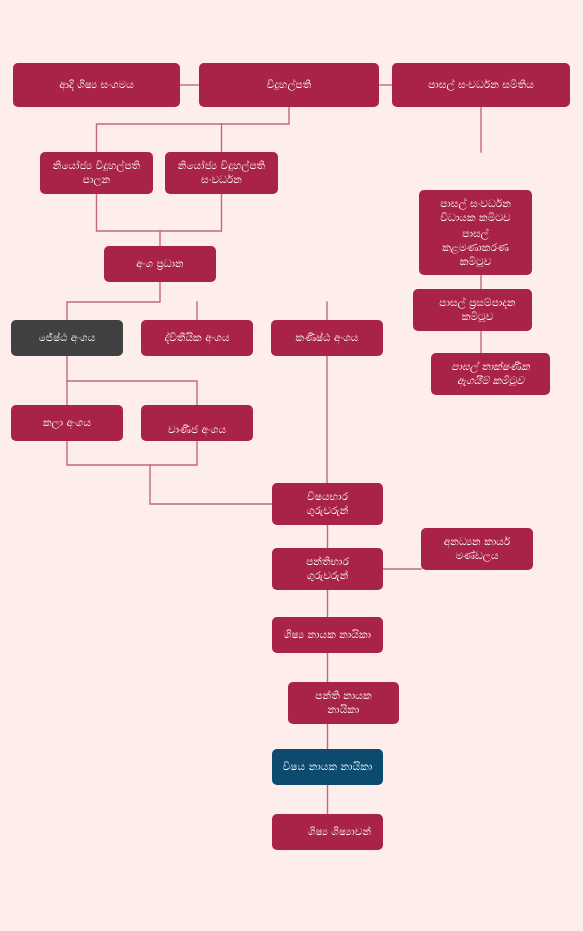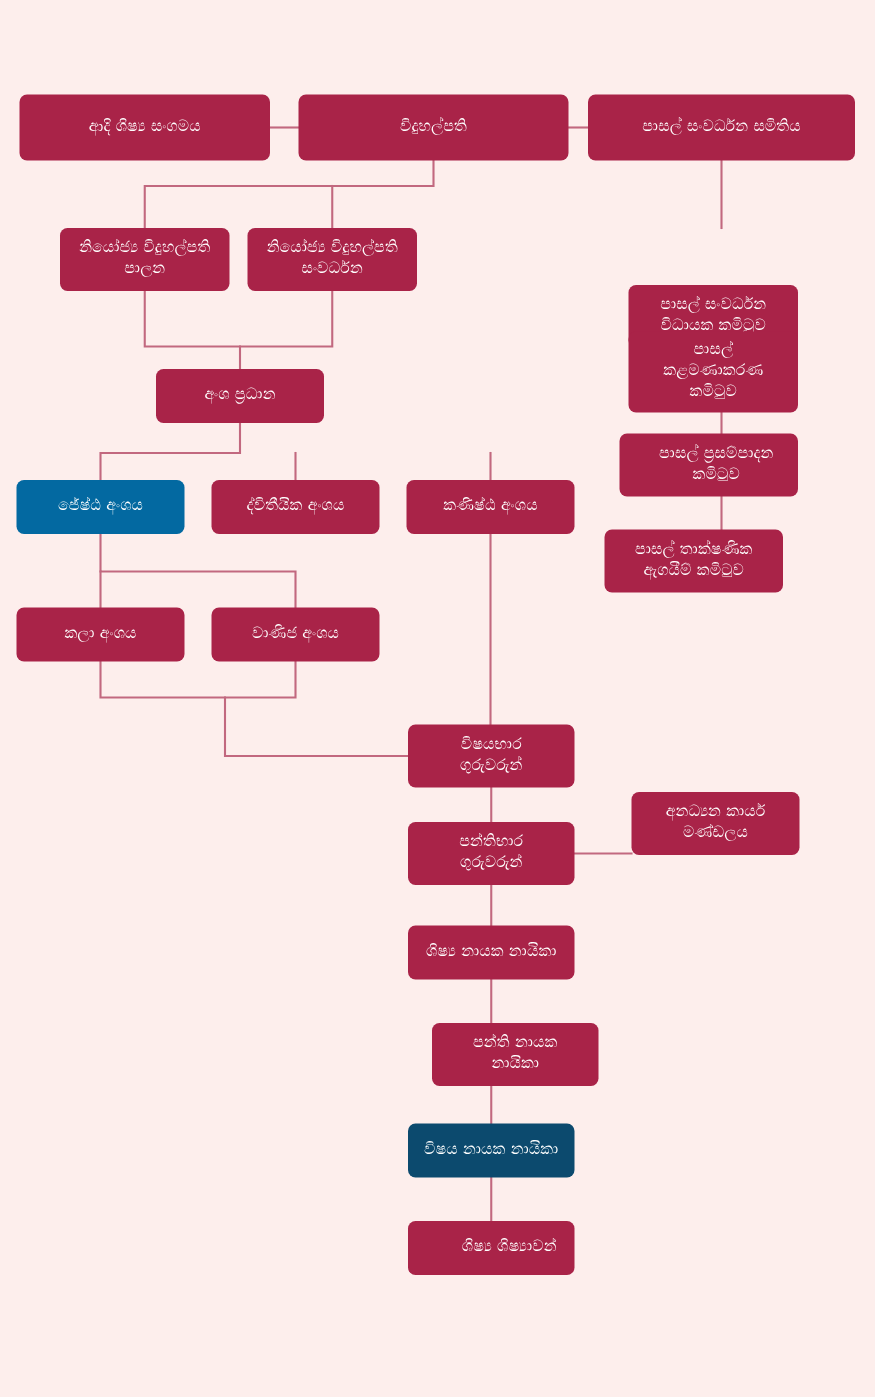--- a/index.html
+++ b/index.html
@@ -109,40 +109,40 @@
       </div>
       <div class="node" style="left: 419px; top: 221px; width: 113px; height: 54px; background: rgb(169, 35, 72); color: rgb(255, 255, 255);">
         <span class="node-label">පාසල්
 කළමණාකරණ
 කමිටුව</span>
       </div>
       <div class="node" style="left: 413px; top: 289px; width: 119px; height: 42px; background: rgb(169, 35, 72); color: rgb(255, 255, 255); padding-left: 16px;">
         <span class="node-label">පාසල් ප්‍රසම්පාදන
 කමිටුව</span>
       </div>
-      <div class="node" style="left: 403px; top: 353px; width: 119px; height: 42px; background: rgb(169, 35, 72); color: rgb(255, 255, 255);">
+      <div class="node" style="left: 431px; top: 353px; width: 119px; height: 42px; background: rgb(169, 35, 72); color: rgb(255, 255, 255); font-style: italic;">
         <span class="node-label">පාසල් තාක්ෂණික
 ඇගයීම් කමිටුව</span>
       </div>
       <div class="node" style="left: 104px; top: 246px; width: 112px; height: 36px; background: rgb(169, 35, 72); color: rgb(255, 255, 255);">
         <span class="node-label">අංශ ප්‍රධාන</span>
       </div>
-      <div class="node" style="left: 11px; top: 320px; width: 112px; height: 36px; background: #0369a1; color: rgb(255, 255, 255); align-items: center;">
+      <div class="node" style="left: 11px; top: 320px; width: 112px; height: 36px; background: #404040; color: rgb(255, 255, 255); align-items: center;">
         <span class="node-label">ජේෂ්ඨ අංශය</span>
       </div>
       <div class="node" style="left: 141px; top: 320px; width: 112px; height: 36px; background: rgb(169, 35, 72); color: rgb(255, 255, 255);">
         <span class="node-label">ද්විතීයික අංශය</span>
       </div>
       <div class="node" style="left: 271px; top: 320px; width: 112px; height: 36px; background: rgb(169, 35, 72); color: rgb(255, 255, 255);">
         <span class="node-label">කණිෂ්ඨ අංශය</span>
       </div>
       <div class="node" style="left: 11px; top: 405px; width: 112px; height: 36px; background: rgb(169, 35, 72); color: rgb(255, 255, 255);">
         <span class="node-label">කලා අංශය</span>
       </div>
-      <div class="node" style="left: 141px; top: 405px; width: 112px; height: 36px; background: rgb(169, 35, 72); color: rgb(255, 255, 255);">
+      <div class="node" style="left: 141px; top: 405px; width: 112px; height: 36px; background: rgb(169, 35, 72); color: rgb(255, 255, 255); align-items: flex-end;">
         <span class="node-label">වාණිජ අංශය</span>
       </div>
       <div class="node" style="left: 272px; top: 483px; width: 111px; height: 42px; background: rgb(169, 35, 72); color: rgb(255, 255, 255);">
         <span class="node-label">විෂයභාර
 ගුරුවරුන්</span>
       </div>
       <div class="node" style="left: 272px; top: 548px; width: 111px; height: 42px; background: rgb(169, 35, 72); color: rgb(255, 255, 255);">
         <span class="node-label">පන්තිභාර
 ගුරුවරුන්</span>
       </div>

